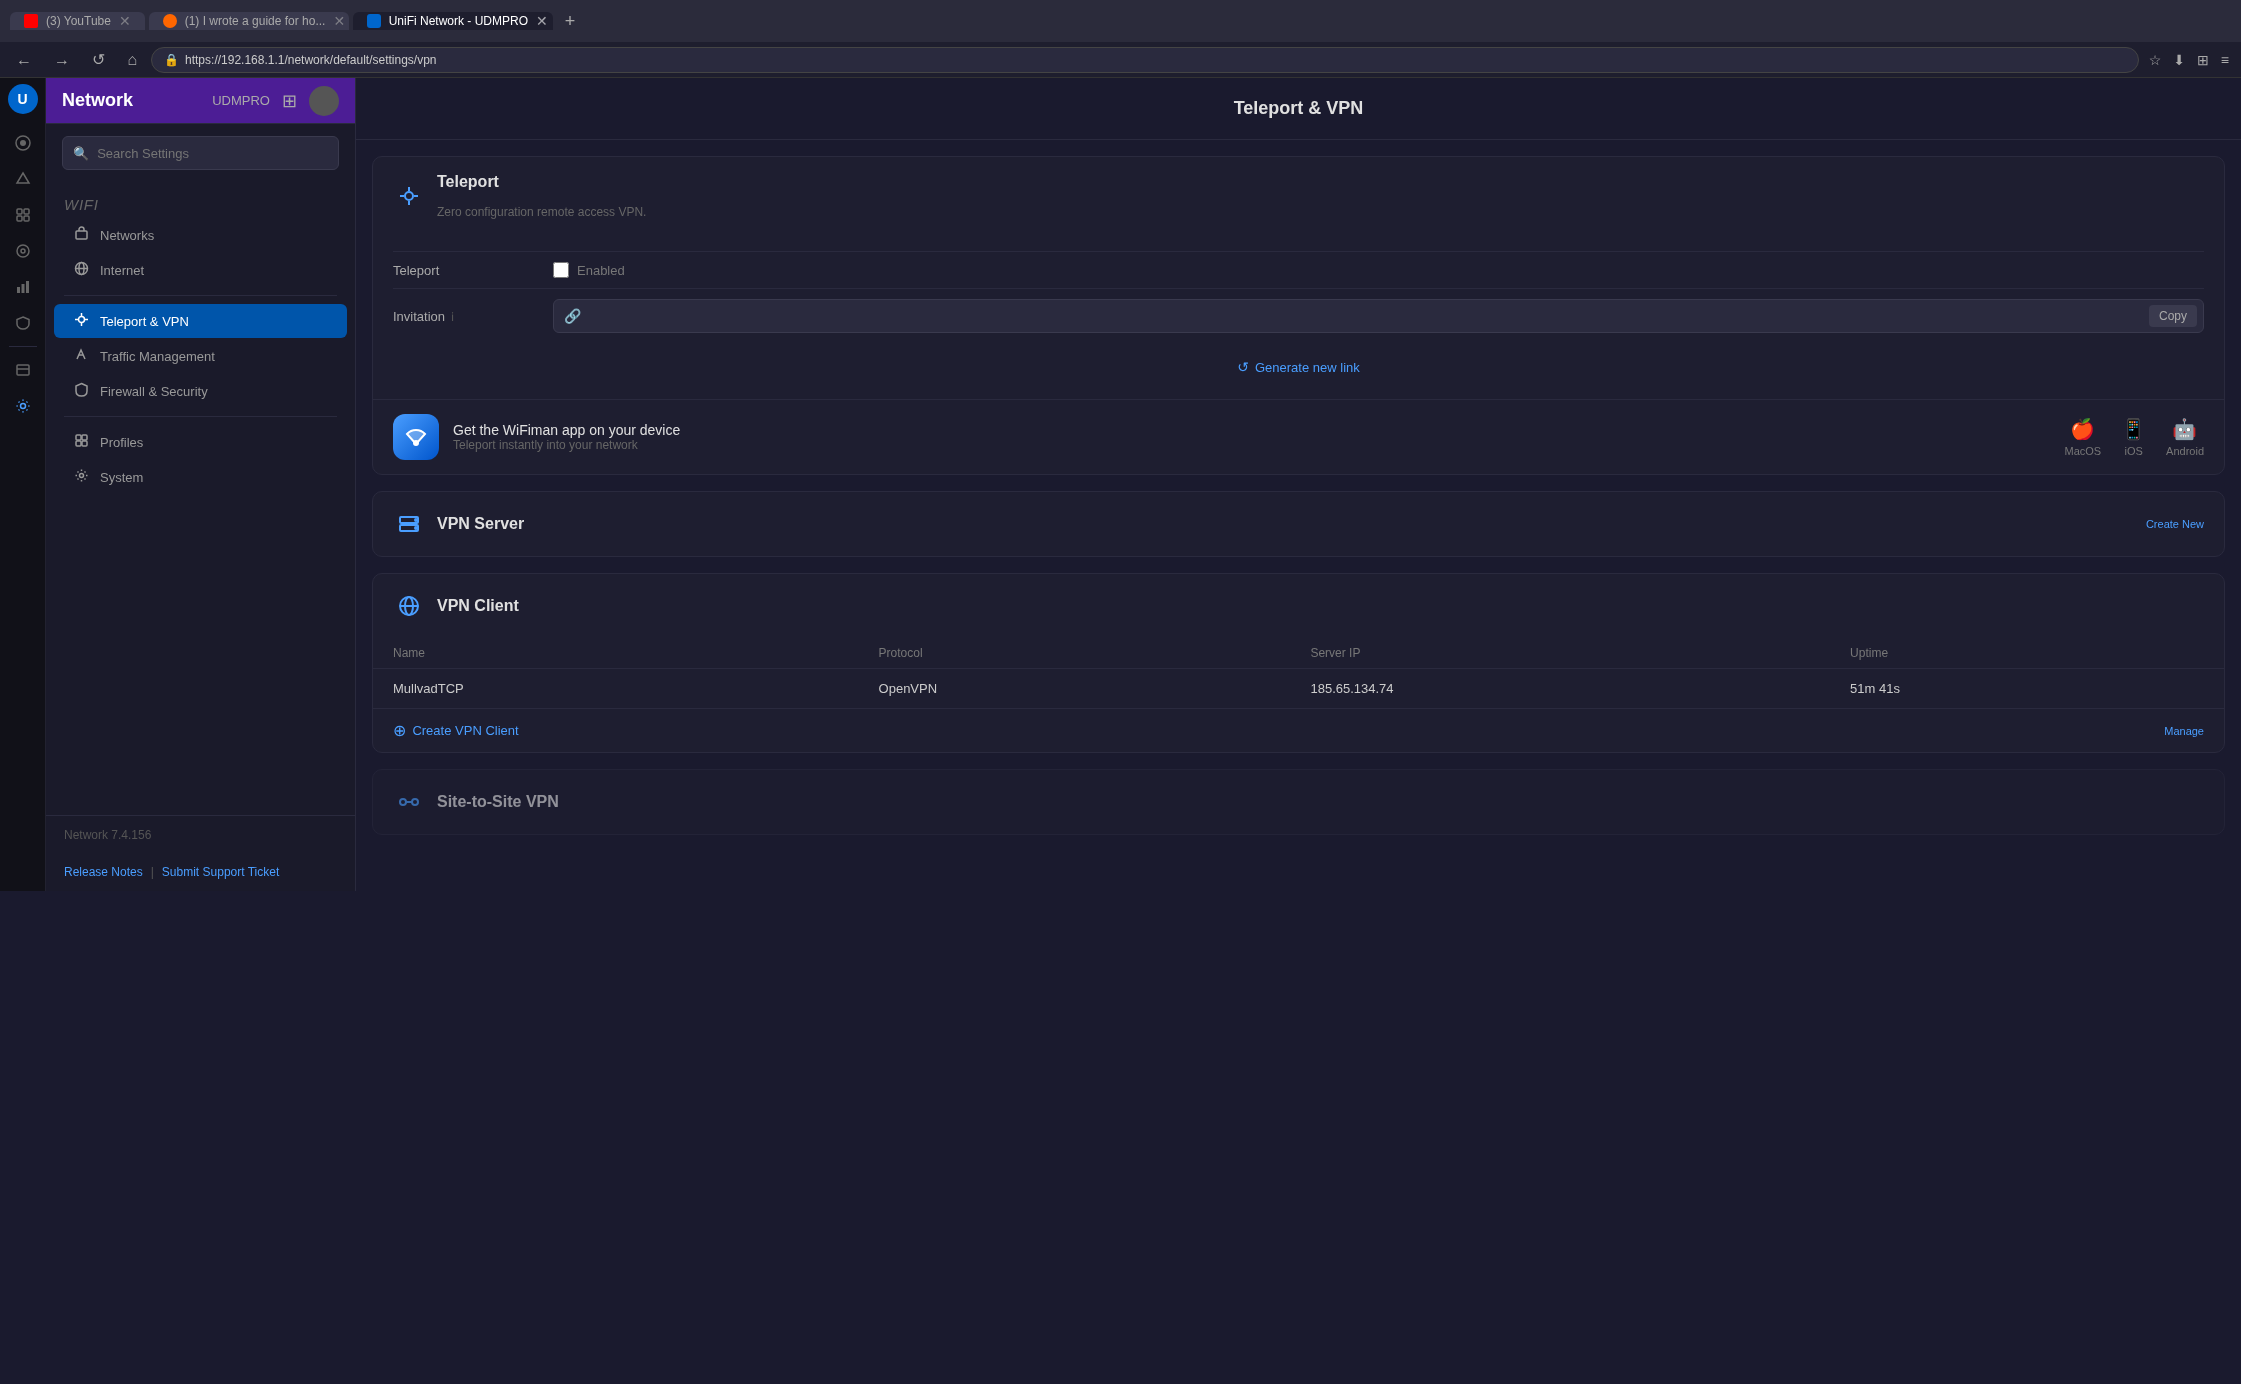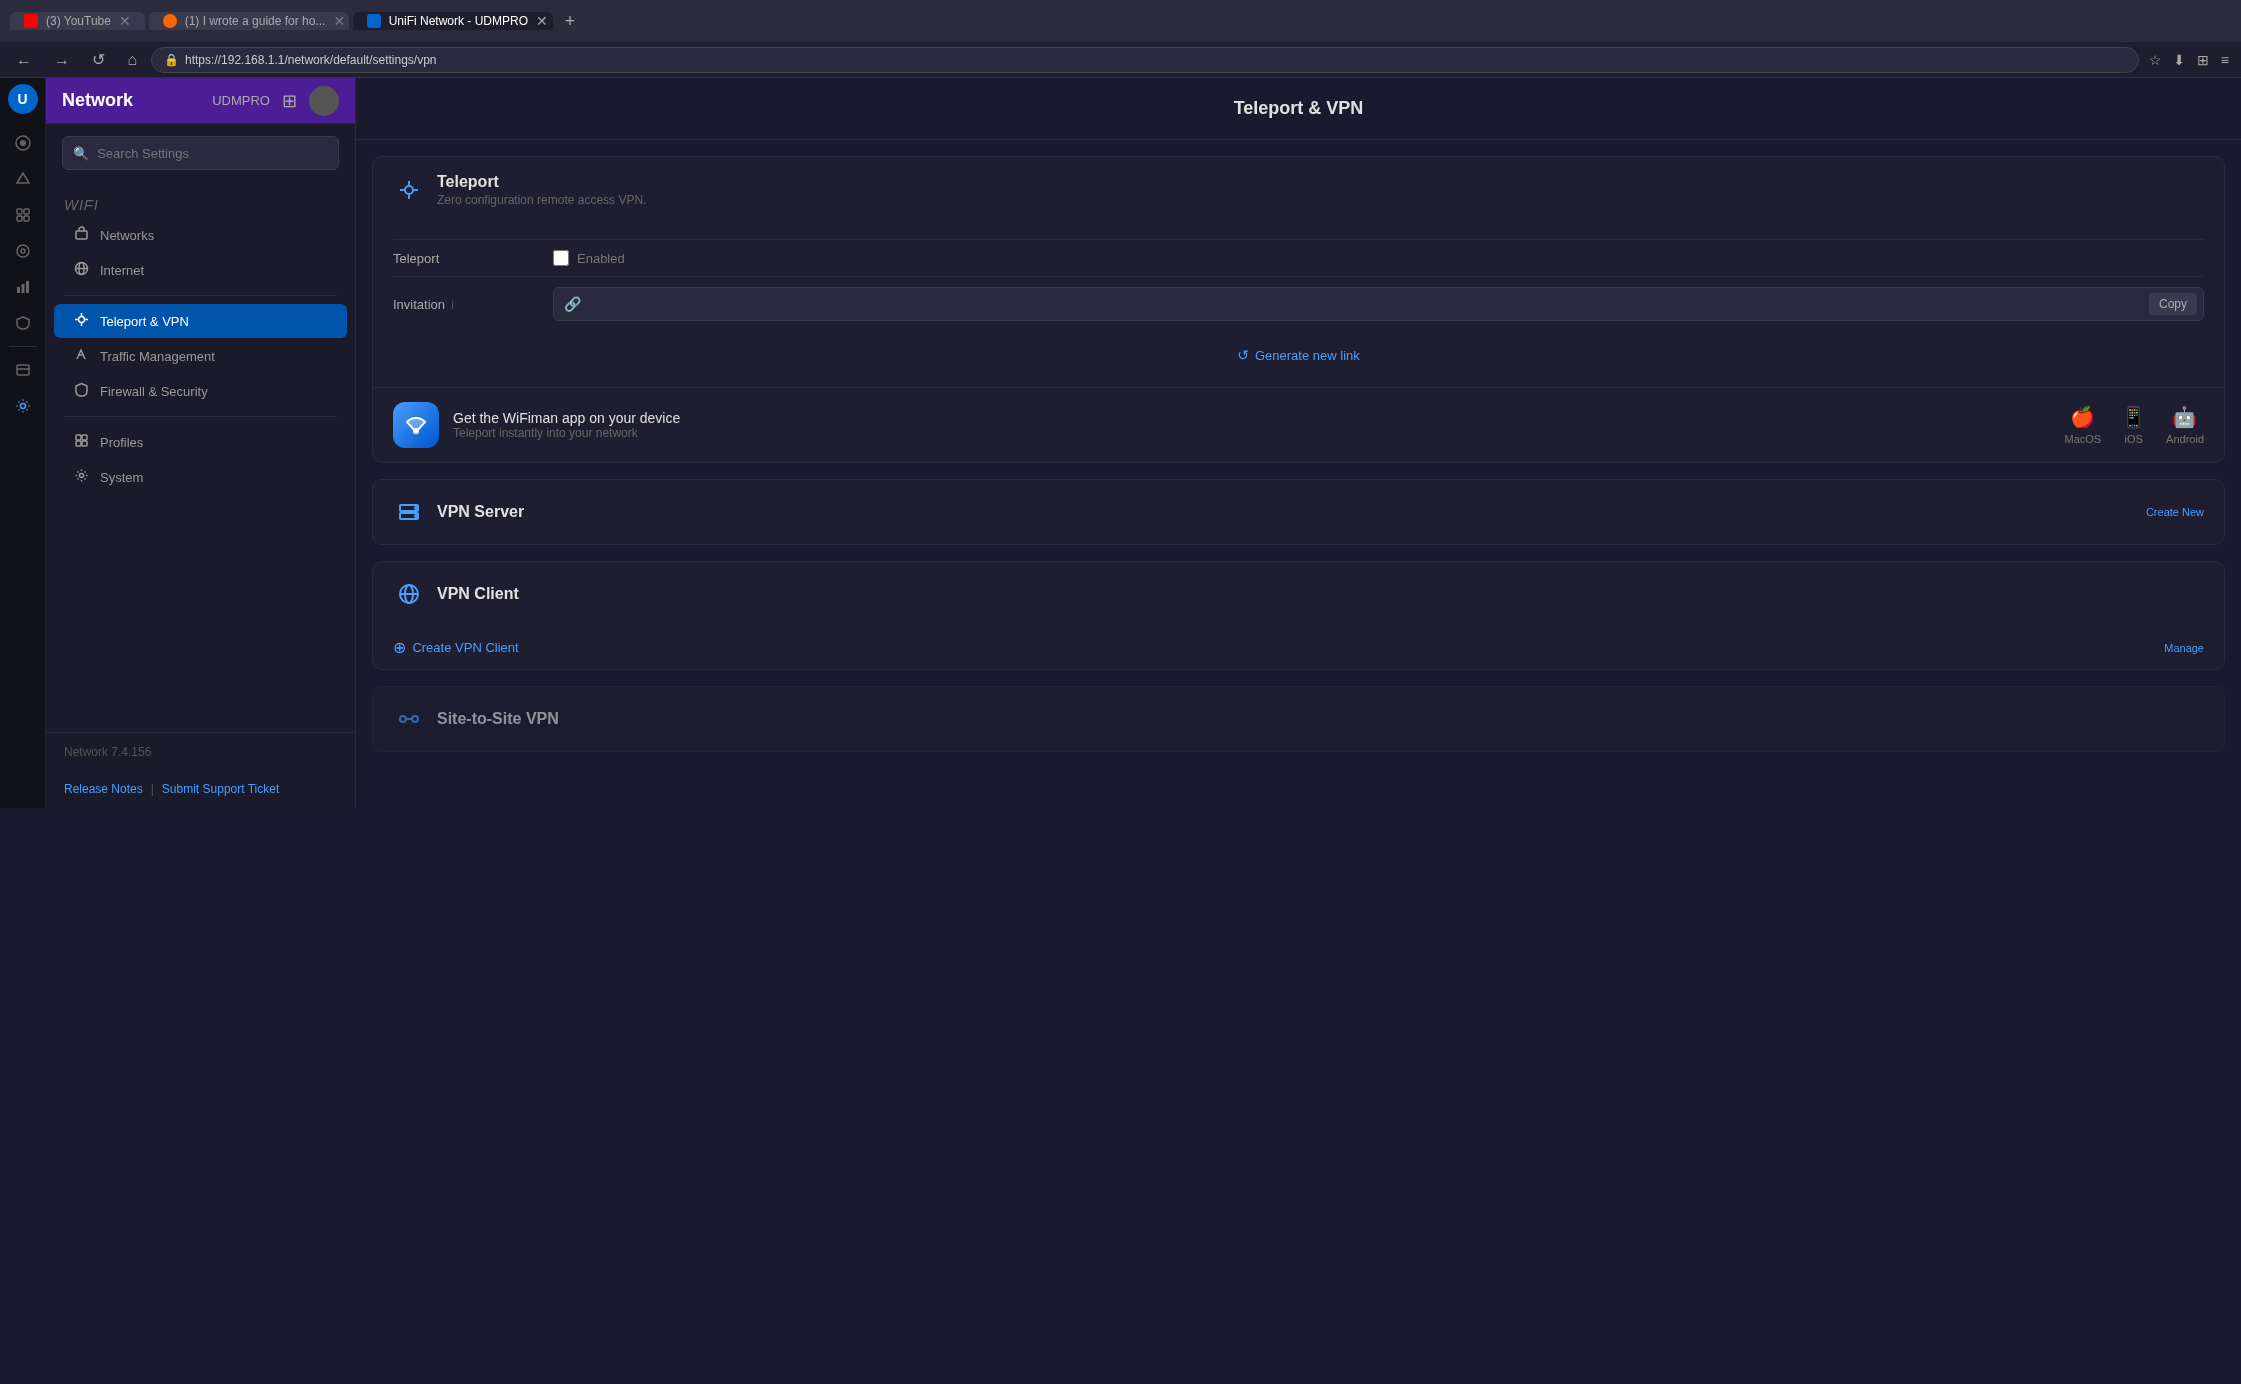--- a/index.html
+++ b/index.html
@@ -58,21 +58,21 @@
     .content { flex: 1; overflow-y: auto; background: #1a1a2e; padding: 0; }
     .content-header { text-align: center; padding: 20px; font-size: 18px; font-weight: 600; color: #e0e0e0; border-bottom: 1px solid #2a2a3e; }
 
     
     .card { background: #1e1e30; border: 1px solid #2a2a3e; border-radius: 10px; margin: 16px; overflow: hidden; }
 
     .card-header-row { display: flex; align-items: center; justify-content: space-between; padding: 16px 20px; }
     .card-title-group { display: flex; align-items: center; gap: 12px; }
     .card-icon { width: 32px; height: 32px; display: flex; align-items: center; justify-content: center; font-size: 18px; color: #4a9eff; }
     .card-title { font-size: 16px; font-weight: 600; color: #e0e0e0; }
-    .card-subtitle { font-size: 12px; color: #666; margin-top: 2px; }
+    .card-subtitle { font-size: 12px; color: #666; margin-top: 14px; }
     .card-action-link { color: #4a9eff; font-size: 11px; cursor: pointer; text-decoration: none; }
 
     
     .teleport-section { padding: 16px 20px; }
     .form-row { display: flex; align-items: center; padding: 10px 0; border-top: 1px solid #2a2a3e; }
     .form-label { width: 160px; color: #aaa; font-size: 13px; display: flex; align-items: center; gap: 6px; }
     .form-control { flex: 1; }
     .checkbox-row { display: flex; align-items: center; gap: 8px; }
     .checkbox { width: 16px; height: 16px; border: 1px solid #555; border-radius: 3px; background: transparent; cursor: pointer; }
     .checkbox-label { color: #777; font-size: 13px; }
@@ -434,20 +434,38 @@
             <svg width="22" height="22" viewBox="0 0 22 22" fill="none" stroke="#4a9eff" stroke-width="2">
                 <circle cx="11" cy="11" r="9"></circle>
                 <ellipse cx="11" cy="11" rx="4" ry="9"></ellipse>
                 <line x1="2" y1="11" x2="20" y2="11"></line>
               </svg>
           </div>
           <span class="card-title">VPN Client</span>
         </div>
       </div>
 
+      <table class="vpn-client-table">
+        <thead>
+          <tr>
+            <th>Name</th>
+            <th>Protocol</th>
+            <th>Server IP</th>
+            <th>Uptime</th>
+          </tr>
+        </thead>
+        <tbody>
+          <tr class="table-row">
+            <td>MullvadTCP</td>
+            <td>OpenVPN</td>
+            <td>185.65.134.74</td>
+            <td>51m 41s</td>
+          </tr>
+        </tbody>
+      </table>
 
       <div class="create-vpn-row">
         <div class="create-vpn-link">
           <span style="font-size:16px;color:#4a9eff;">⊕</span>
           <span>Create VPN Client</span>
         </div>
         <a class="card-action-link">Manage</a>
       </div>
     </div>
 

